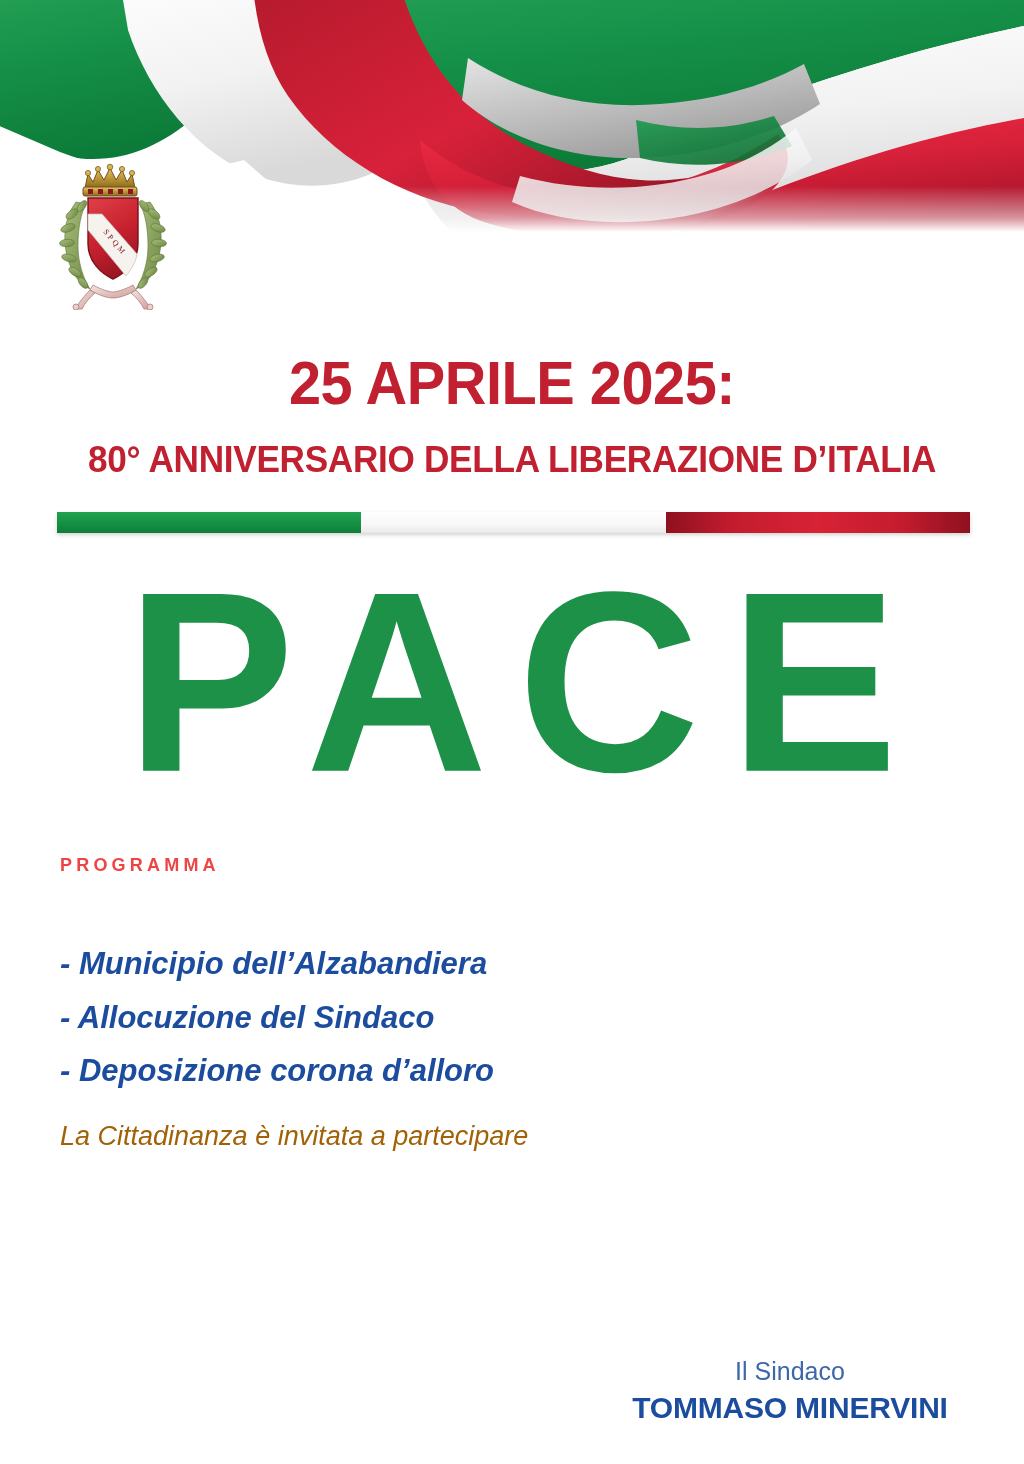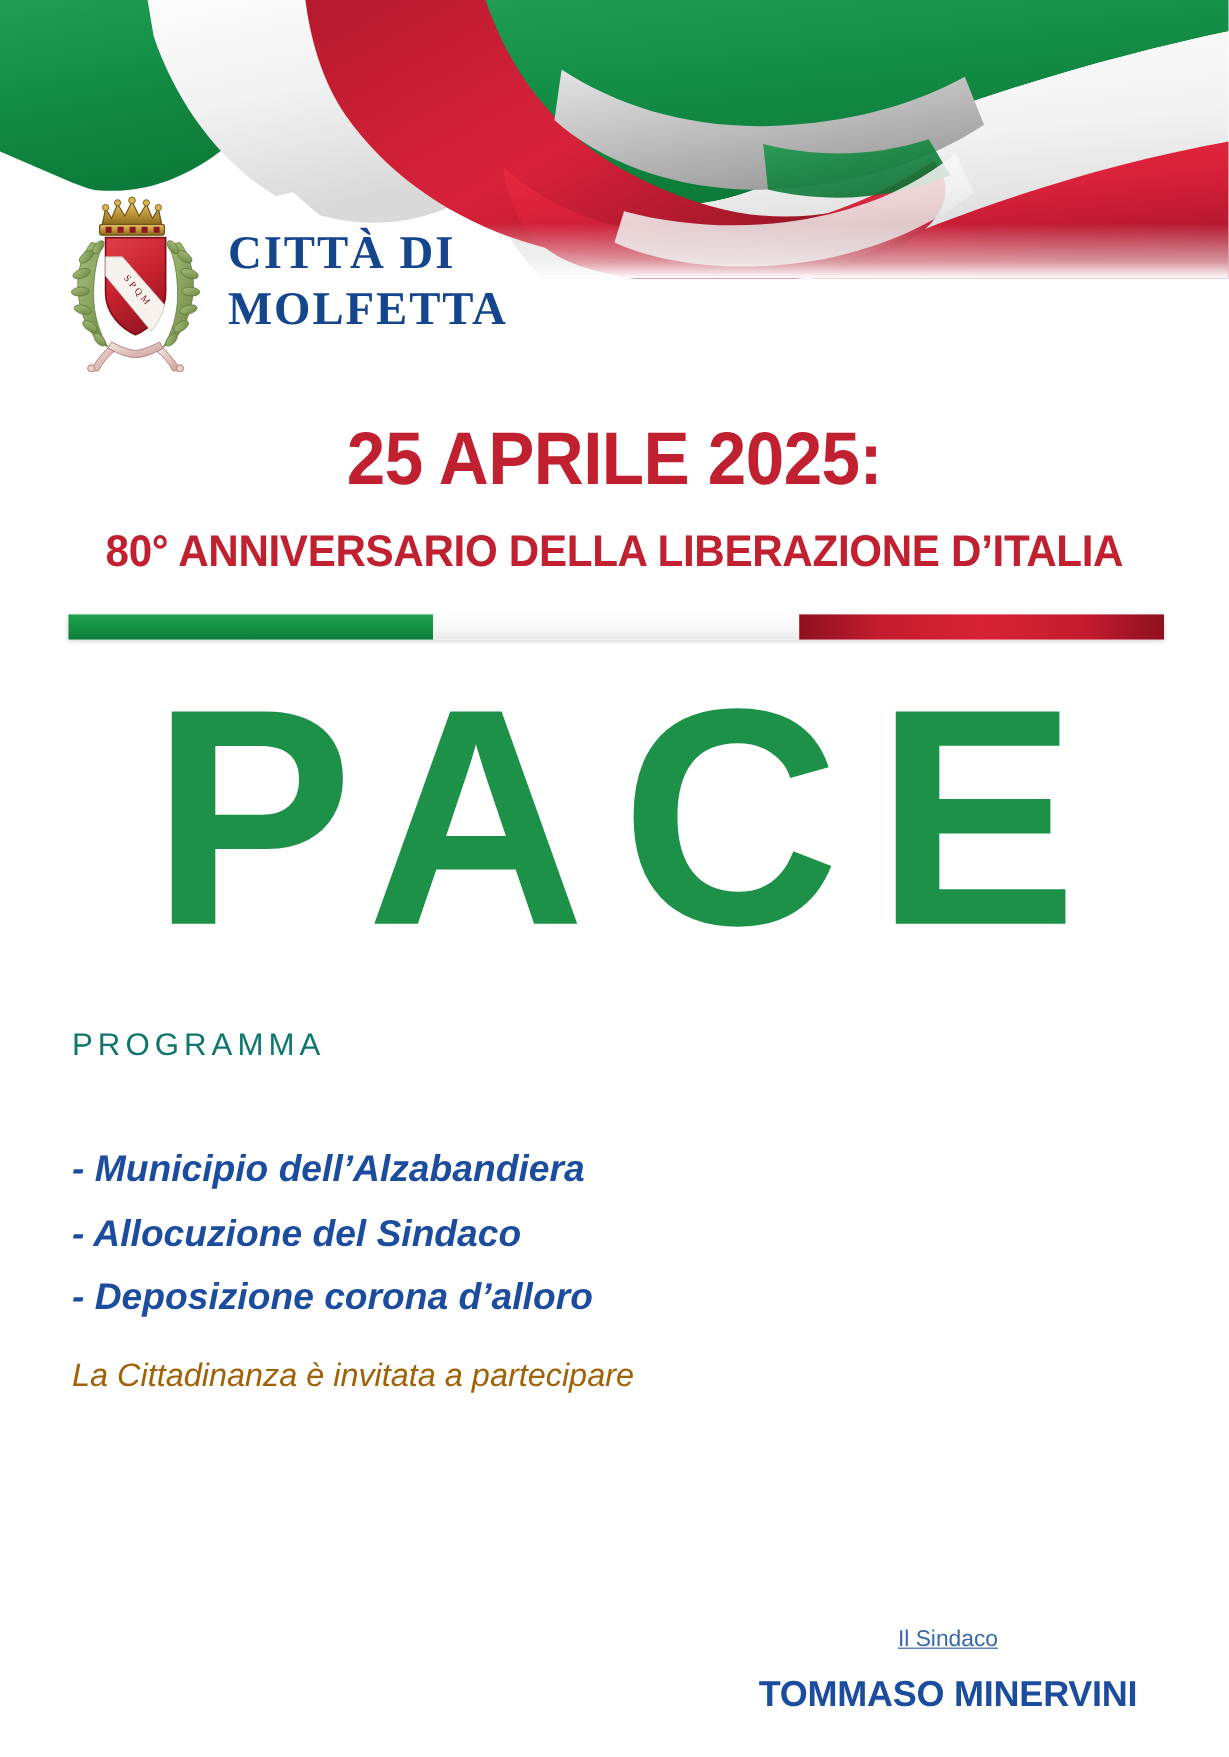--- a/index.html
+++ b/index.html
@@ -126,23 +126,23 @@
   }
 
   
   .program {
     position: absolute;
     left: 60px;
     top: 855px;
     width: 900px;
   }
   .program-title {
-    color: #0f766e;
-    font-weight: 400;
-    font-size: 26px;
+    color: #ef4444;
+    font-weight: 700;
+    font-size: 18px;
     letter-spacing: 4.2px;
     margin: 0 0 34px 0;
   }
   .block { margin-bottom: 0; }
   .block-time {
     color: #c0202f;
     font-weight: 400;
     font-size: 33px;
     line-height: 1.18;
     margin: 0 0 16px 0;
@@ -169,32 +169,31 @@
   .signature {
     position: absolute;
     right: 54px;
     top: 1356px;
     text-align: center;
     width: 360px;
   }
   .sig-role {
     color: #3b67ab;
     font-weight: 400;
-    font-size: 19px;
+    font-size: 25px;
     line-height: 1.2;
     margin: 0 0 4px 0;
-    text-decoration: underline;
   }
   .sig-name {
     color: #1b4c9e;
     font-weight: 700;
     font-size: 30px;
     line-height: 1.2;
     letter-spacing: -0.2px;
-    margin: 16px;
+    margin: 4px;
   }
 </style>
 </head>
 <body>
 
 <div class="poster">
 
   <div class="flag-banner">
     <svg width="1024" height="232" viewBox="0 0 1024 232" xmlns="http://www.w3.org/2000/svg">
       <defs>
@@ -329,24 +328,20 @@
 
         <g fill="url(#cRibbon)" stroke="#b07f7c" stroke-width="0.8">
           <path d="M41,127 C50,132 58,134 61,134 C64,134 72,132 81,127 L84,132 C74,138 66,140 61,140 C56,140 48,138 38,132 Z"></path>
           <path d="M38,132 C32,138 26,146 23,151 L30,151 C33,145 38,139 43,135 Z"></path>
           <path d="M84,132 C90,138 96,146 99,151 L92,151 C89,145 84,139 79,135 Z"></path>
           <circle cx="24" cy="149" r="3" fill="#e8cfcb"></circle>
           <circle cx="98" cy="149" r="3" fill="#e8cfcb"></circle>
         </g>
       </svg>
     </div>
-    <div class="city-name">
-      <span class="ln1">CITTÀ DI</span>
-      <span class="ln2">MOLFETTA</span>
-    </div>
   </div>
 
   <div class="headline">25 APRILE 2025:</div>
   <div class="subheadline">80° ANNIVERSARIO DELLA LIBERAZIONE D’ITALIA</div>
 
   <div class="tricolor-bar">
     <div class="tri-seg tri-green"></div>
     <div class="tri-seg tri-white"></div>
     <div class="tri-seg tri-red"></div>
   </div>

